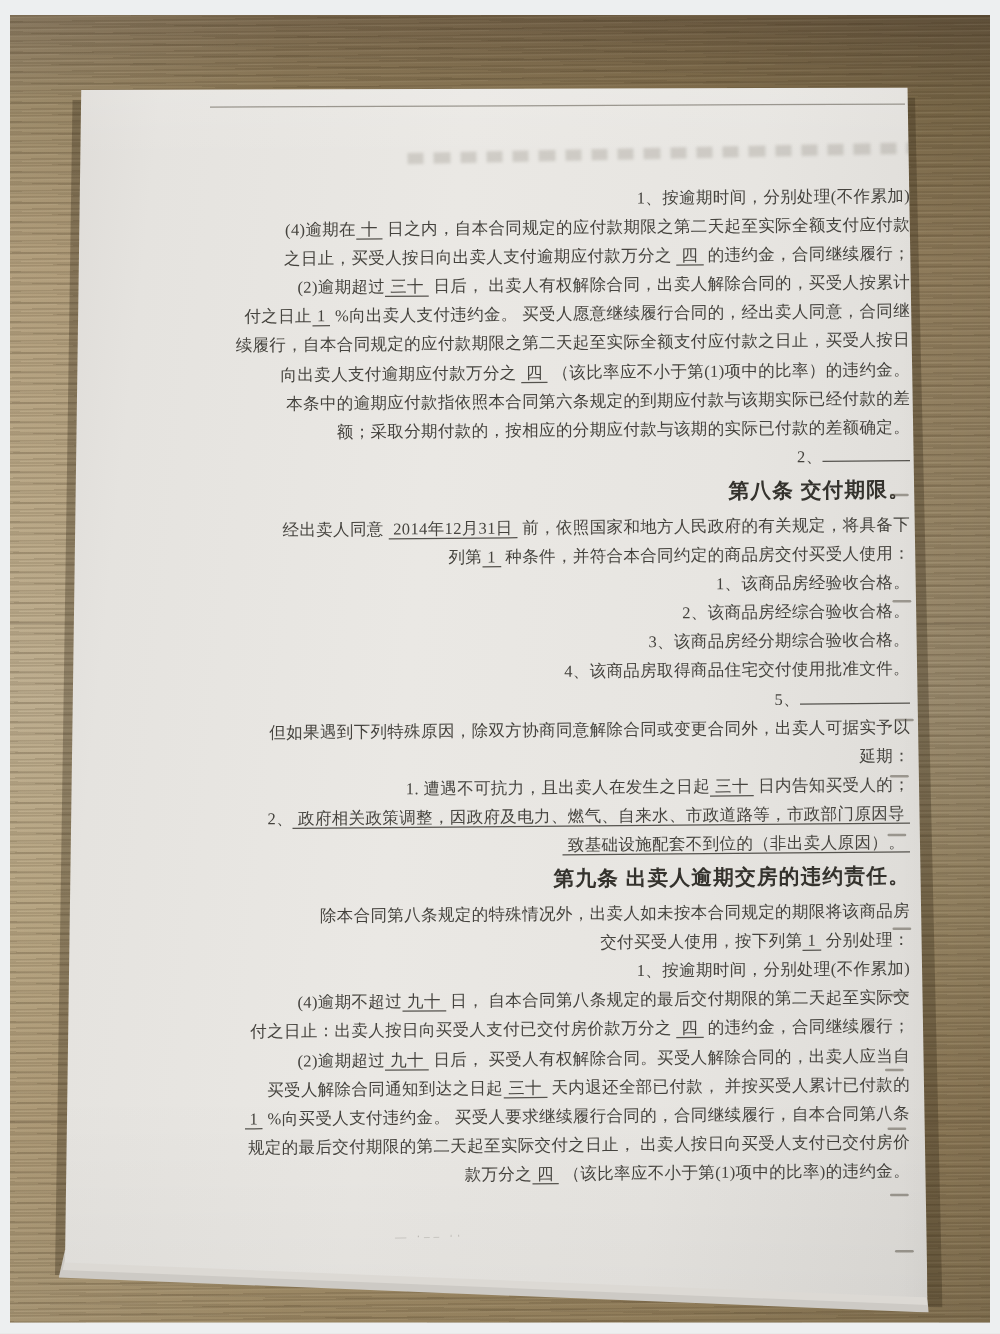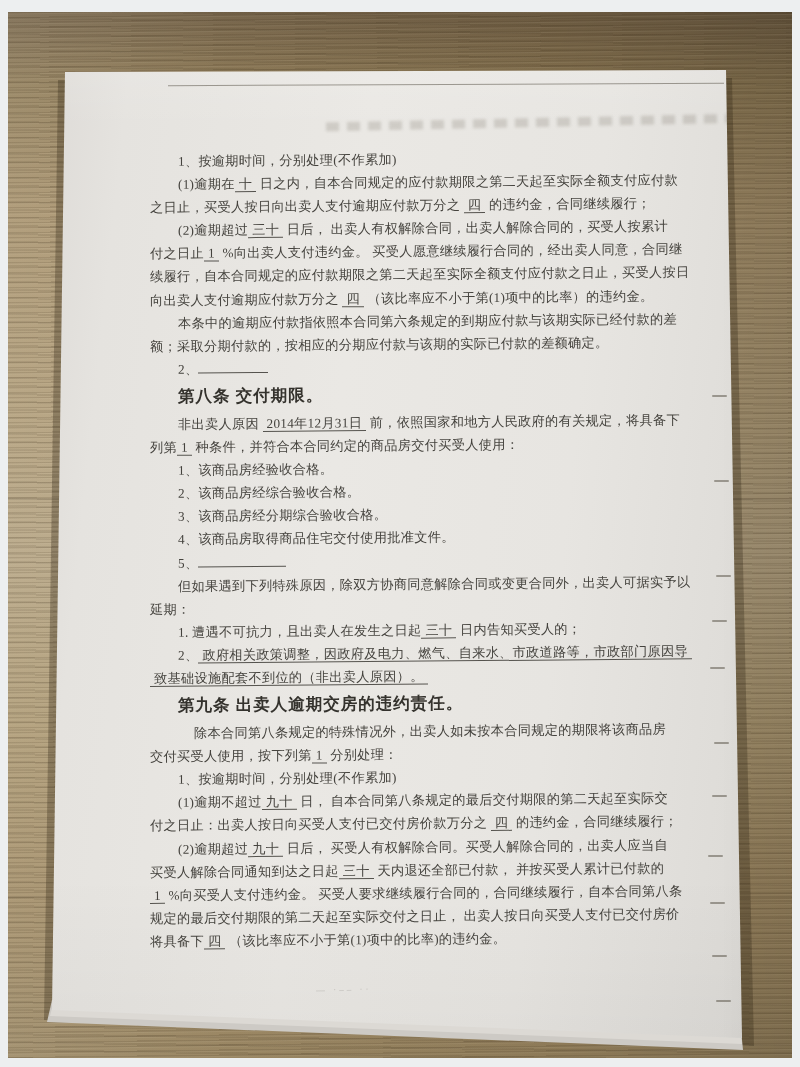--- a/index.html
+++ b/index.html
@@ -31,20 +31,21 @@
     clip-path:polygon(52px 1000px, 741px 1030px, 743px 1050px, 47px 1022px);
     background:#cdcac5;
   }
   .sheet-under1{
     clip-path:polygon(55px 996px, 740px 1024px, 742px 1044px, 50px 1016px);
     background:#dcd9d4;
   }
   .sheet{
     clip-path:polygon(65px 72px, 726px 70px, 742px 1038px, 52px 1010px);
     background:linear-gradient(96deg, #d9d6d2 0%, #e5e3df 15%, #eae8e4 42%, #e7e5e1 68%, #dddbd7 92%, #d5d3cf 100%);
+    text-align:right;
   }
   .sheet-light{
     position:absolute;inset:0;
     background:
       linear-gradient(180deg, rgba(255,255,255,0.25) 0%, rgba(255,255,255,0) 12%, rgba(255,255,255,0) 82%, rgba(0,0,0,0.04) 100%),
       linear-gradient(90deg, rgba(0,0,0,0.08) 0%, rgba(0,0,0,0) 4%, rgba(0,0,0,0) 90%, rgba(0,0,0,0.05) 100%);
   }
   
   .toprule{
     position:absolute;left:168px;top:84px;width:556px;height:1px;
@@ -91,53 +92,53 @@
 <div class="layer sheet-shadow"></div>
 <div class="layer sheet-under2"></div>
 <div class="layer sheet-under1"></div>
 
 <div class="layer sheet">
   <div class="sheet-light"></div>
   <div class="toprule"></div>
   <div class="ghost-row"></div>
   <div class="textcol">
       <div class="bline ind1"><span>1、按逾期时间，分别处理(不作累加)</span></div>
-      <div class="bline ind1"><span>(1)逾期在</span><span class="u">十</span><span> 日之内，自本合同规定的应付款期限之第二天起至实际全额支付应付款</span></div>
+      <div class="bline ind1"><span>(4)逾期在</span><span class="u">十</span><span> 日之内，自本合同规定的应付款期限之第二天起至实际全额支付应付款</span></div>
       <div class="bline"><span>之日止，买受人按日向出卖人支付逾期应付款万分之 </span><span class="u">四</span><span> 的违约金，合同继续履行；</span></div>
       <div class="bline ind1"><span>(2)逾期超过</span><span class="u">三十</span><span> 日后， 出卖人有权解除合同，出卖人解除合同的，买受人按累计</span></div>
       <div class="bline"><span>付之日止</span><span class="u">1</span><span> %向出卖人支付违约金。 买受人愿意继续履行合同的，经出卖人同意，合同继</span></div>
       <div class="bline"><span>续履行，自本合同规定的应付款期限之第二天起至实际全额支付应付款之日止，买受人按日</span></div>
       <div class="bline"><span>向出卖人支付逾期应付款万分之 </span><span class="u">四</span><span> （该比率应不小于第(1)项中的比率）的违约金。</span></div>
       <div class="bline ind1"><span>本条中的逾期应付款指依照本合同第六条规定的到期应付款与该期实际已经付款的差</span></div>
       <div class="bline"><span>额；采取分期付款的，按相应的分期应付款与该期的实际已付款的差额确定。</span></div>
       <div class="bline ind1"><span>2、</span><span class="u blank" style="width: 62px;"></span></div>
       <div class="hline ind1"><span>第八条 交付期限。</span></div>
-      <div class="bline ind1"><span>非出卖人原因 </span><span class="u">2014年12月31日</span><span>  前，依照国家和地方人民政府的有关规定，将具备下</span></div>
+      <div class="bline ind1"><span>经出卖人同意 </span><span class="u">2014年12月31日</span><span>  前，依照国家和地方人民政府的有关规定，将具备下</span></div>
       <div class="bline"><span>列第</span><span class="u">1</span><span> 种条件，并符合本合同约定的商品房交付买受人使用：</span></div>
       <div class="bline ind1"><span>1、该商品房经验收合格。</span></div>
       <div class="bline ind1"><span>2、该商品房经综合验收合格。</span></div>
       <div class="bline ind1"><span>3、该商品房经分期综合验收合格。</span></div>
       <div class="bline ind1"><span>4、该商品房取得商品住宅交付使用批准文件。</span></div>
       <div class="bline ind1"><span>5、</span><span class="u blank" style="width: 80px;"></span></div>
       <div class="bline ind1"><span>但如果遇到下列特殊原因，除双方协商同意解除合同或变更合同外，出卖人可据实予以</span></div>
       <div class="bline"><span>延期：</span></div>
       <div class="bline ind1"><span>1. 遭遇不可抗力，且出卖人在发生之日起</span><span class="u">三十</span><span> 日内告知买受人的；</span></div>
       <div class="bline ind1"><span>2、</span><span class="u">政府相关政策调整，因政府及电力、燃气、自来水、市政道路等，市政部门原因导</span></div>
       <div class="bline"><span class="u">致基础设施配套不到位的（非出卖人原因）。</span></div>
       <div class="hline ind1"><span>第九条 出卖人逾期交房的违约责任。</span></div>
       <div class="bline ind2"><span>除本合同第八条规定的特殊情况外，出卖人如未按本合同规定的期限将该商品房</span></div>
       <div class="bline"><span>交付买受人使用，按下列第</span><span class="u">1</span><span> 分别处理：</span></div>
       <div class="bline ind1"><span>1、按逾期时间，分别处理(不作累加)</span></div>
-      <div class="bline ind1"><span>(1)逾期不超过</span><span class="u">九十</span><span> 日， 自本合同第八条规定的最后交付期限的第二天起至实际交</span></div>
+      <div class="bline ind1"><span>(4)逾期不超过</span><span class="u">九十</span><span> 日， 自本合同第八条规定的最后交付期限的第二天起至实际交</span></div>
       <div class="bline"><span>付之日止：出卖人按日向买受人支付已交付房价款万分之 </span><span class="u">四</span><span> 的违约金，合同继续履行；</span></div>
       <div class="bline ind1"><span>(2)逾期超过</span><span class="u">九十</span><span> 日后， 买受人有权解除合同。买受人解除合同的，出卖人应当自</span></div>
       <div class="bline"><span>买受人解除合同通知到达之日起</span><span class="u">三十</span><span> 天内退还全部已付款， 并按买受人累计已付款的</span></div>
       <div class="bline"><span class="u">1</span><span> %向买受人支付违约金。 买受人要求继续履行合同的，合同继续履行，自本合同第八条</span></div>
       <div class="bline"><span>规定的最后交付期限的第二天起至实际交付之日止， 出卖人按日向买受人支付已交付房价</span></div>
-      <div class="bline"><span>将具备下</span><span class="u">四</span><span> （该比率应不小于第(1)项中的比率)的违约金。</span></div>
+      <div class="bline"><span>款万分之</span><span class="u">四</span><span> （该比率应不小于第(1)项中的比率)的违约金。</span></div>
     </div>
   <div class="footer-smudge">— ·–– ··</div>
 <div class="dash" style="left: 712px; top: 395px;"></div>
     <div class="dash" style="left: 714px; top: 480px;"></div>
     <div class="dash" style="left: 716px; top: 575px;"></div>
     <div class="dash" style="left: 712px; top: 620px;"></div>
     <div class="dash" style="left: 710px; top: 667px;"></div>
     <div class="dash" style="left: 714px; top: 742px;"></div>
     <div class="dash" style="left: 712px; top: 795px;"></div>
     <div class="dash" style="left: 708px; top: 855px;"></div>

